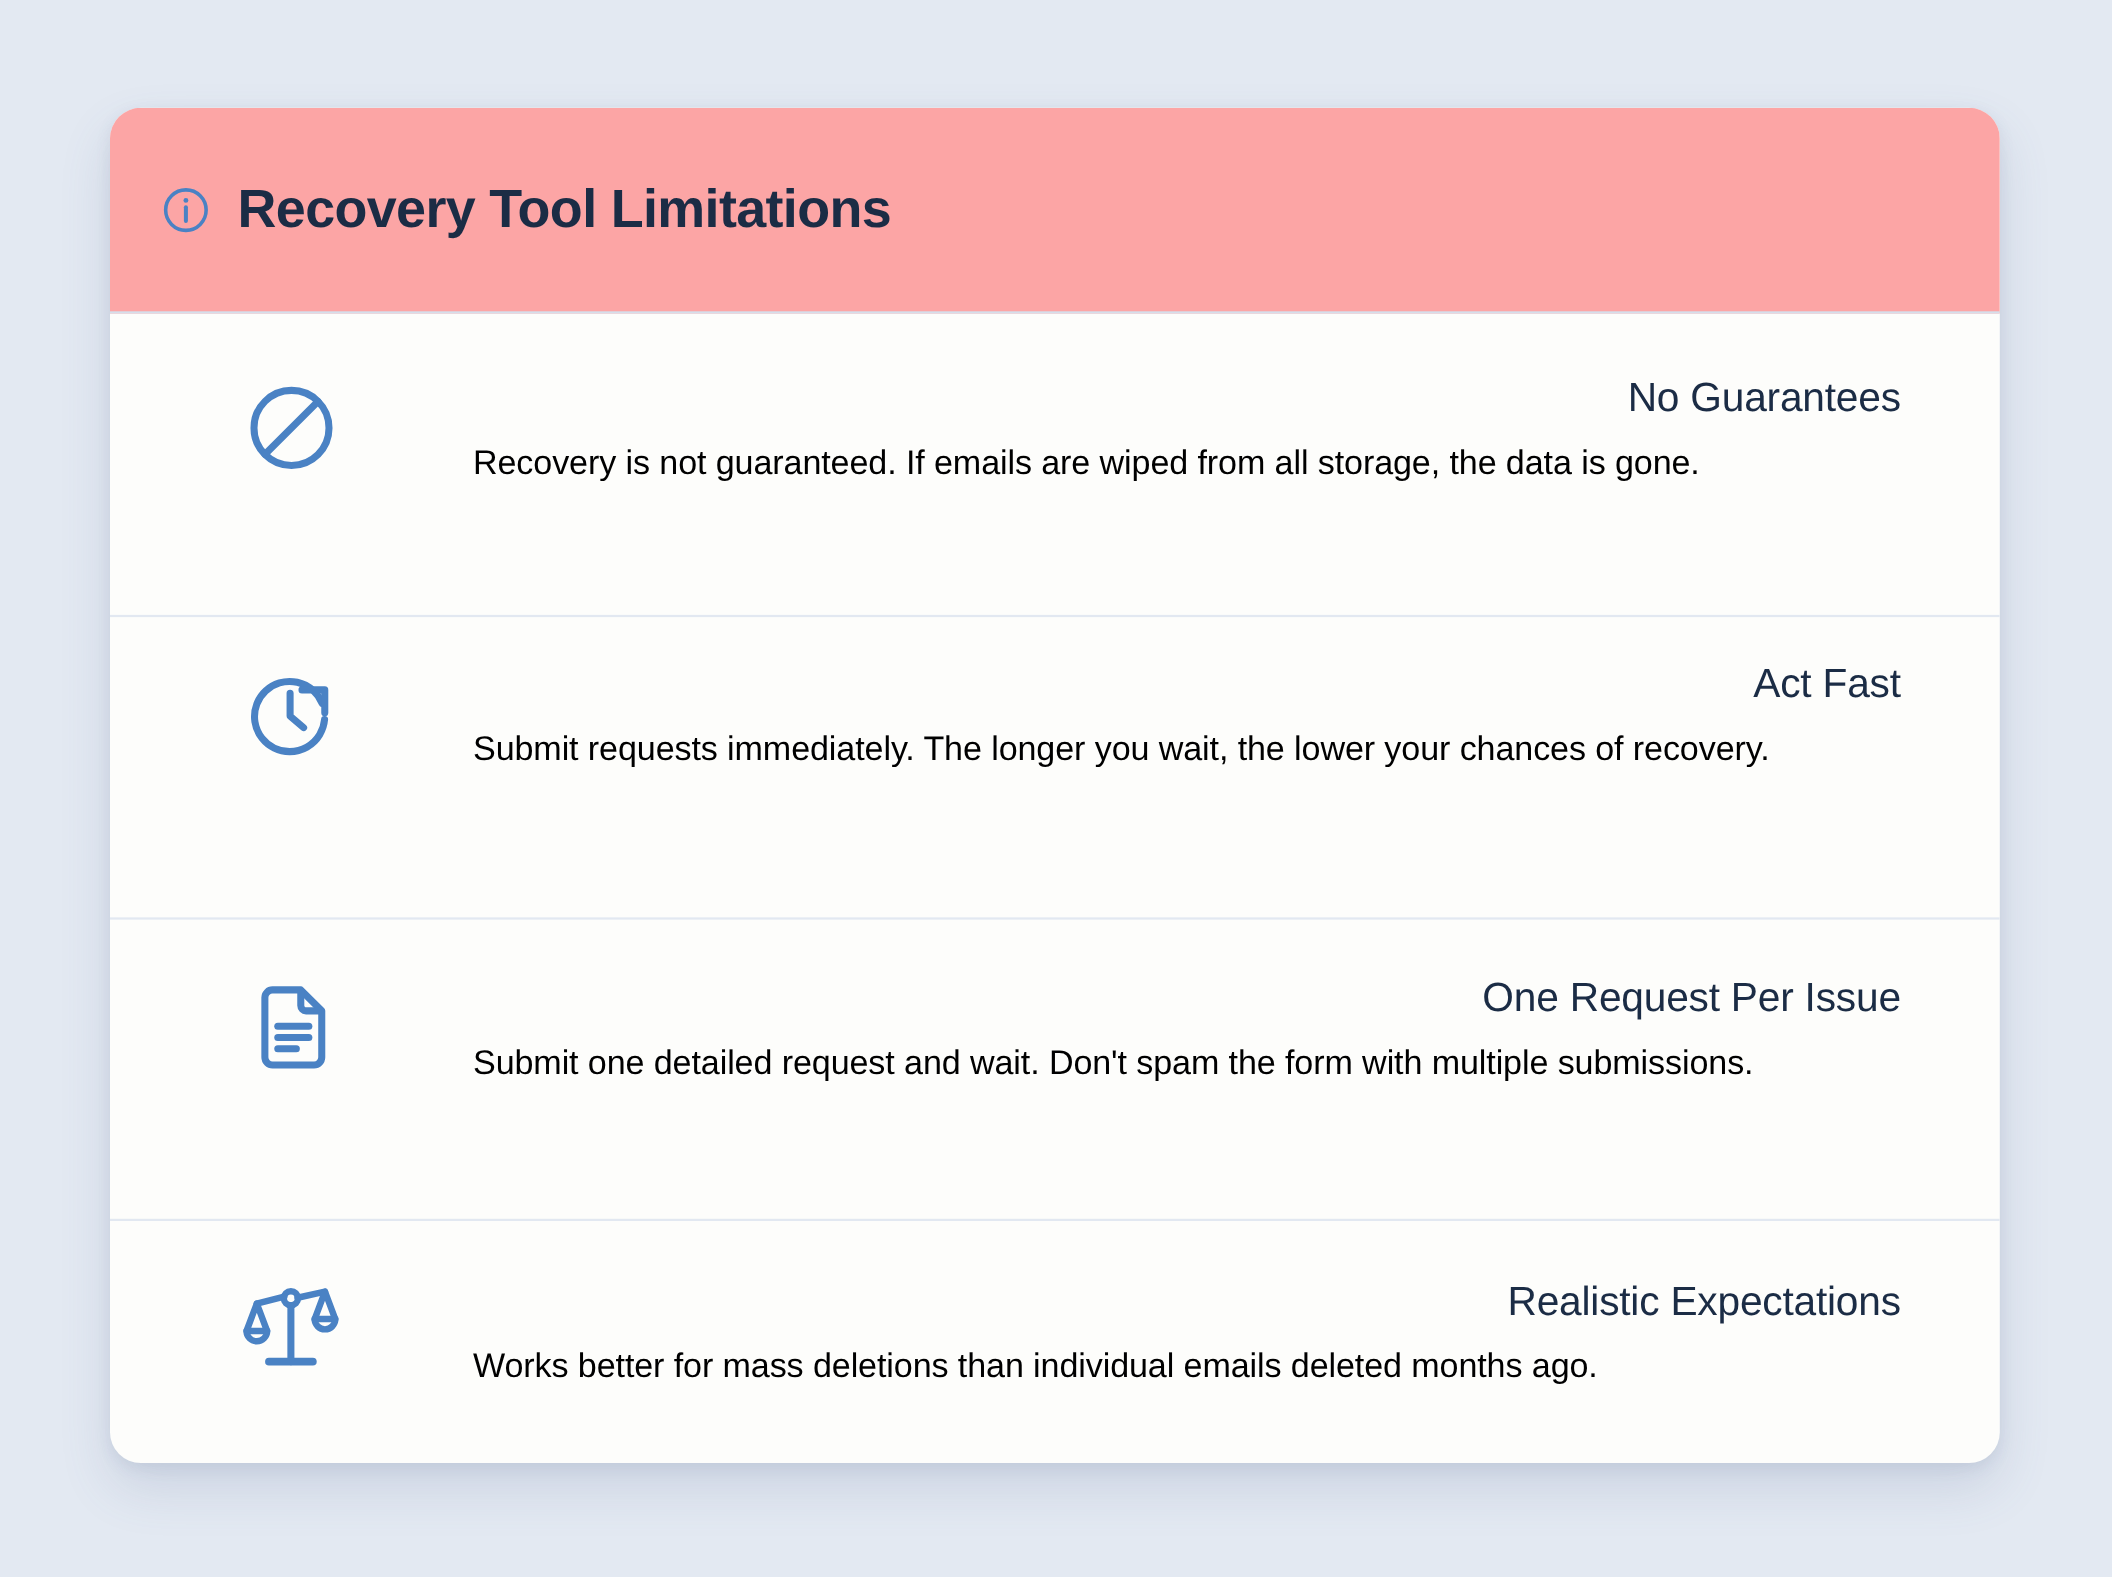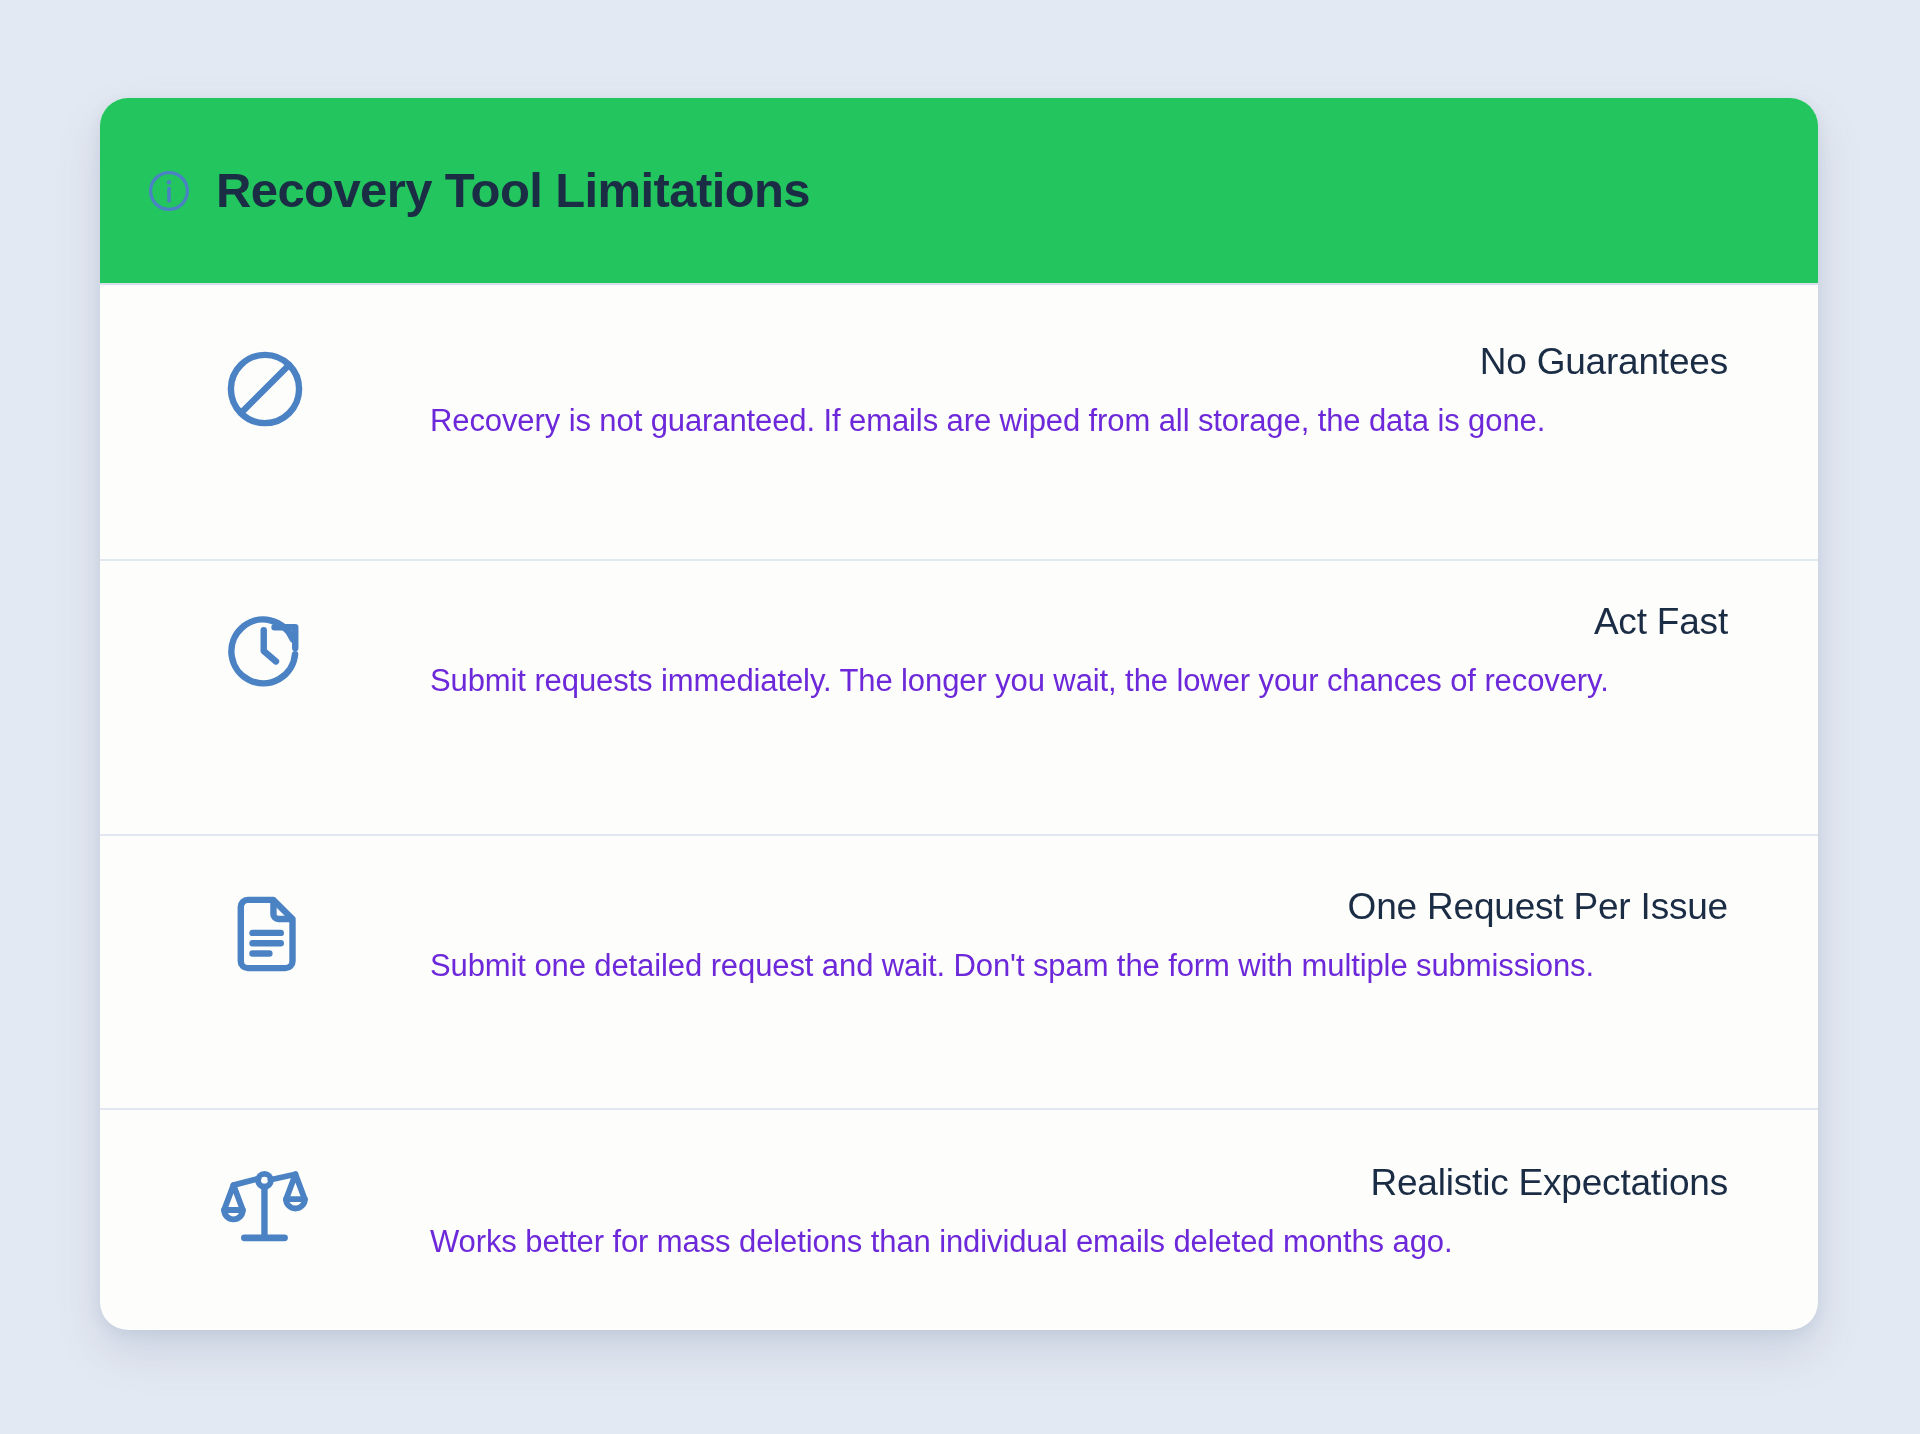--- a/index.html
+++ b/index.html
@@ -32,21 +32,21 @@
                 0 4px 14px rgba(80, 100, 140, 0.10);
     overflow: hidden;
     display: flex;
     flex-direction: column;
   }
 
   
   .card-header {
     height: 187px;
     flex: 0 0 187px;
-    background: #22c55e;
+    background: #fca5a5;
     border-bottom: 2px solid #d6dfeb;
     display: flex;
     align-items: center;
     padding-left: 46px;
     box-sizing: border-box;
   }
 
   .info-icon {
     width: 46px;
     height: 46px;
@@ -111,21 +111,21 @@
     font-weight: normal;
     color: #1b2c45;
     line-height: 1.15;
     margin: 0 0 14px 0;
     letter-spacing: -0.2px;
     text-align: right;
   }
 
   .row-desc {
     font-size: 31px;
-    color: #6d28d9;
+    color: #000000;
     line-height: 1.48;
     margin: 0;
     max-width: 1350px;
     letter-spacing: -0.1px;
   }
 </style>
 </head>
 <body>
 
 <div class="stage">

